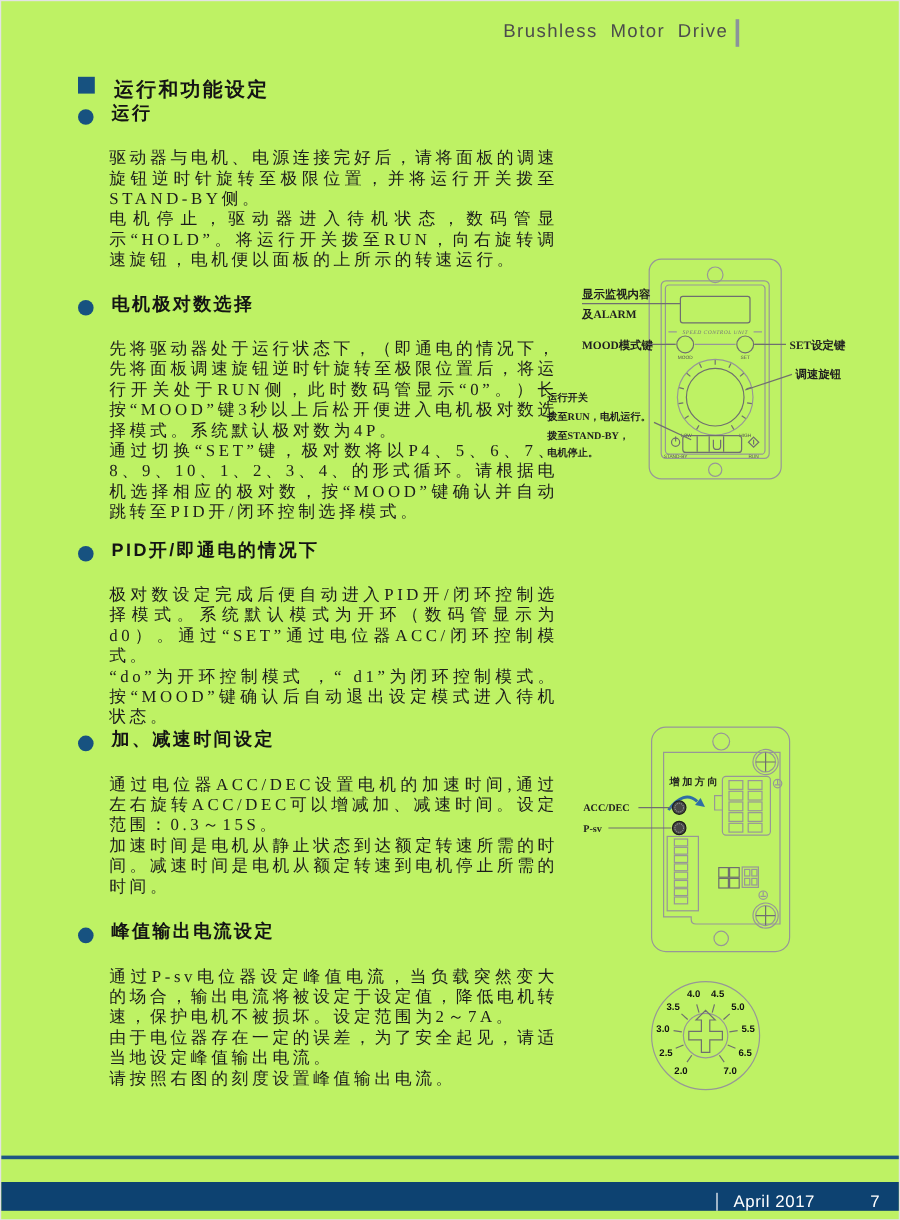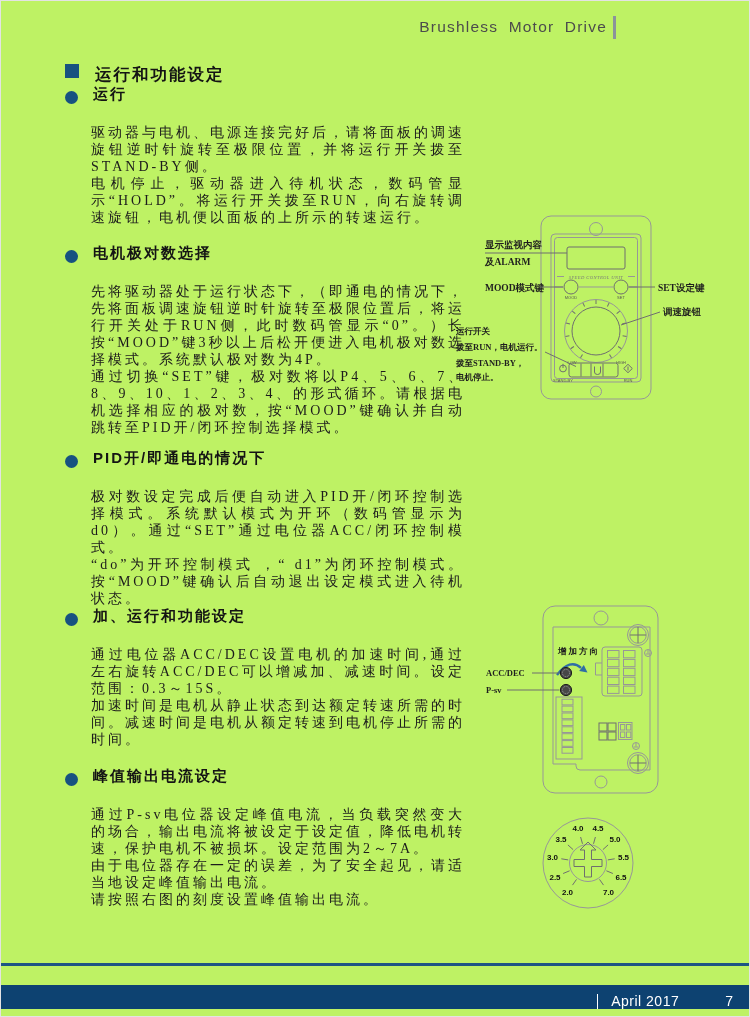--- a/index.html
+++ b/index.html
@@ -88,21 +88,21 @@
     </div>
     <div class="sec-body">
       <p>极对数设定完成后便自动进入PID开/闭环控制选择模式。系统默认模式为开环（数码管显示为d0）。通过“SET”通过电位器ACC/闭环控制模式。</p>
       <p>“do”为开环控制模式 ，“ d1”为闭环控制模式。按“MOOD”键确认后自动退出设定模式进入待机状态。</p>
     </div>
   </div>
 
   <div class="section" id="sec4">
     <div class="sec-head">
       <span class="dot"></span>
-      <h2>加、运行和功能设定</h2>
+      <h2>加、减速时间设定</h2>
     </div>
     <div class="sec-body">
       <p>通过电位器ACC/DEC设置电机的加速时间,通过左右旋转ACC/DEC可以增减加、减速时间。设定范围：0.3～15S。</p>
       <p>加速时间是电机从静止状态到达额定转速所需的时间。减速时间是电机从额定转速到电机停止所需的时间。</p>
     </div>
   </div>
 
   <div class="section" id="sec5">
     <div class="sec-head">
       <span class="dot"></span>

